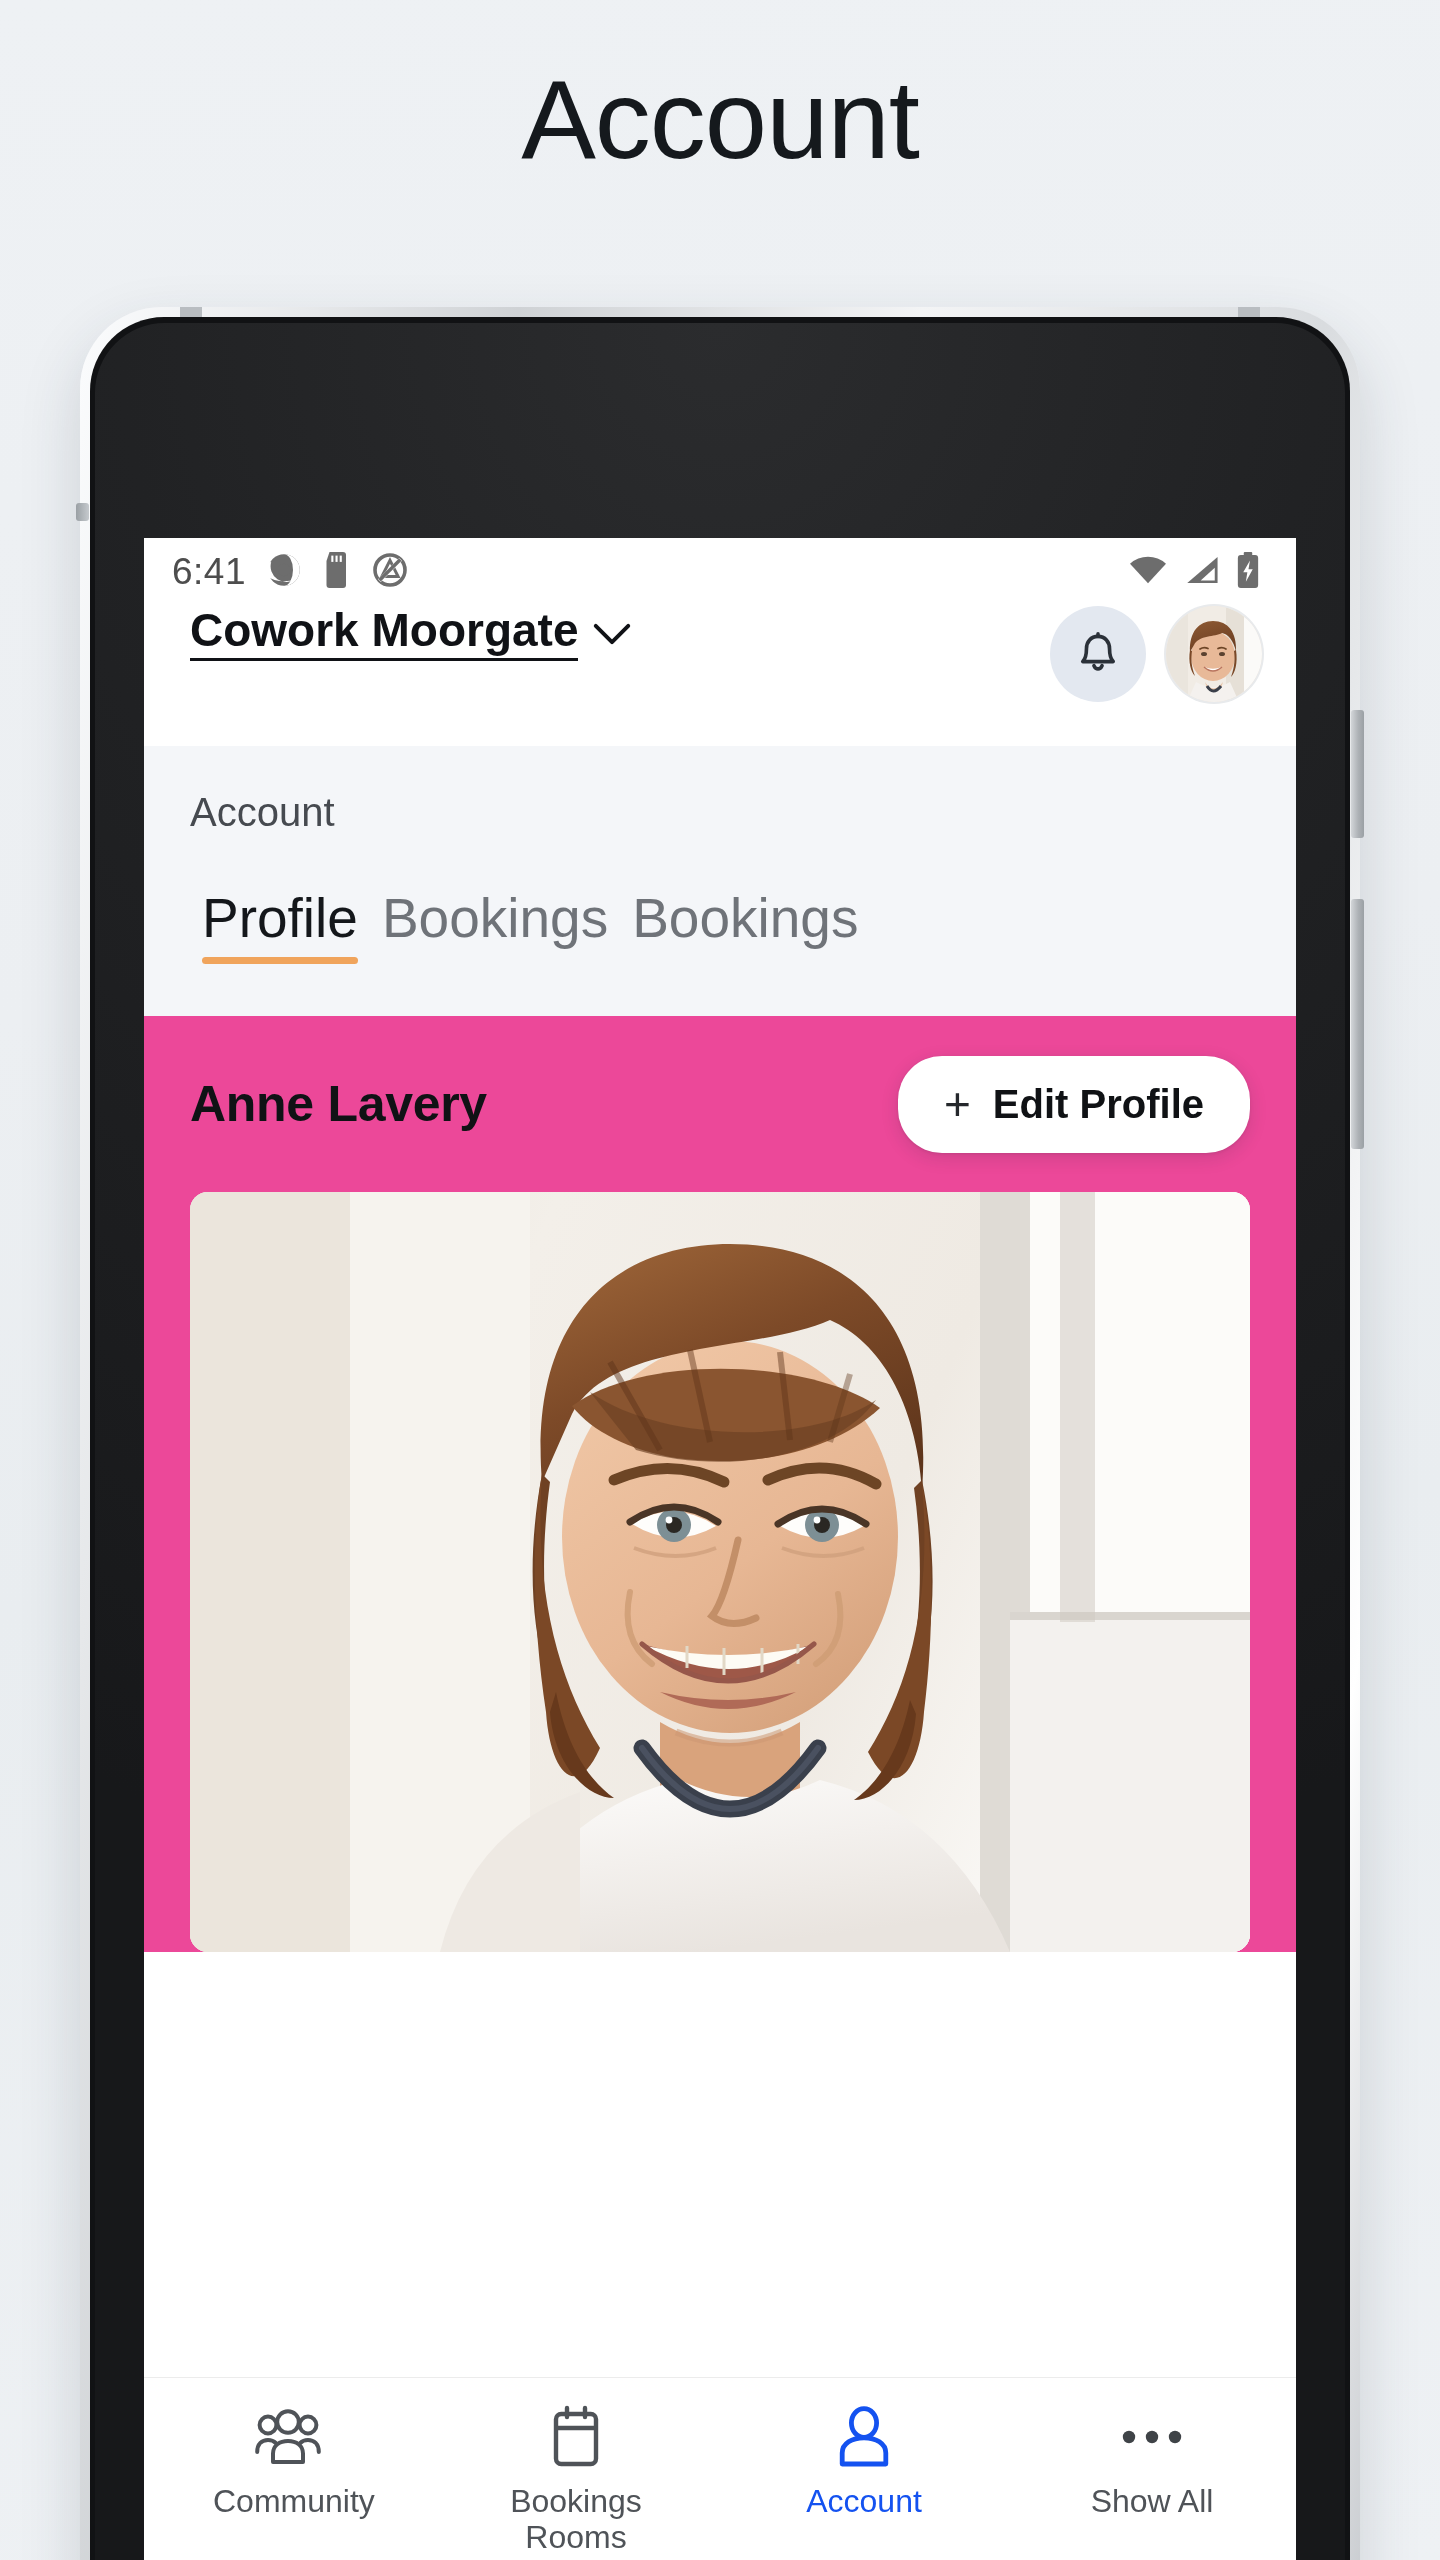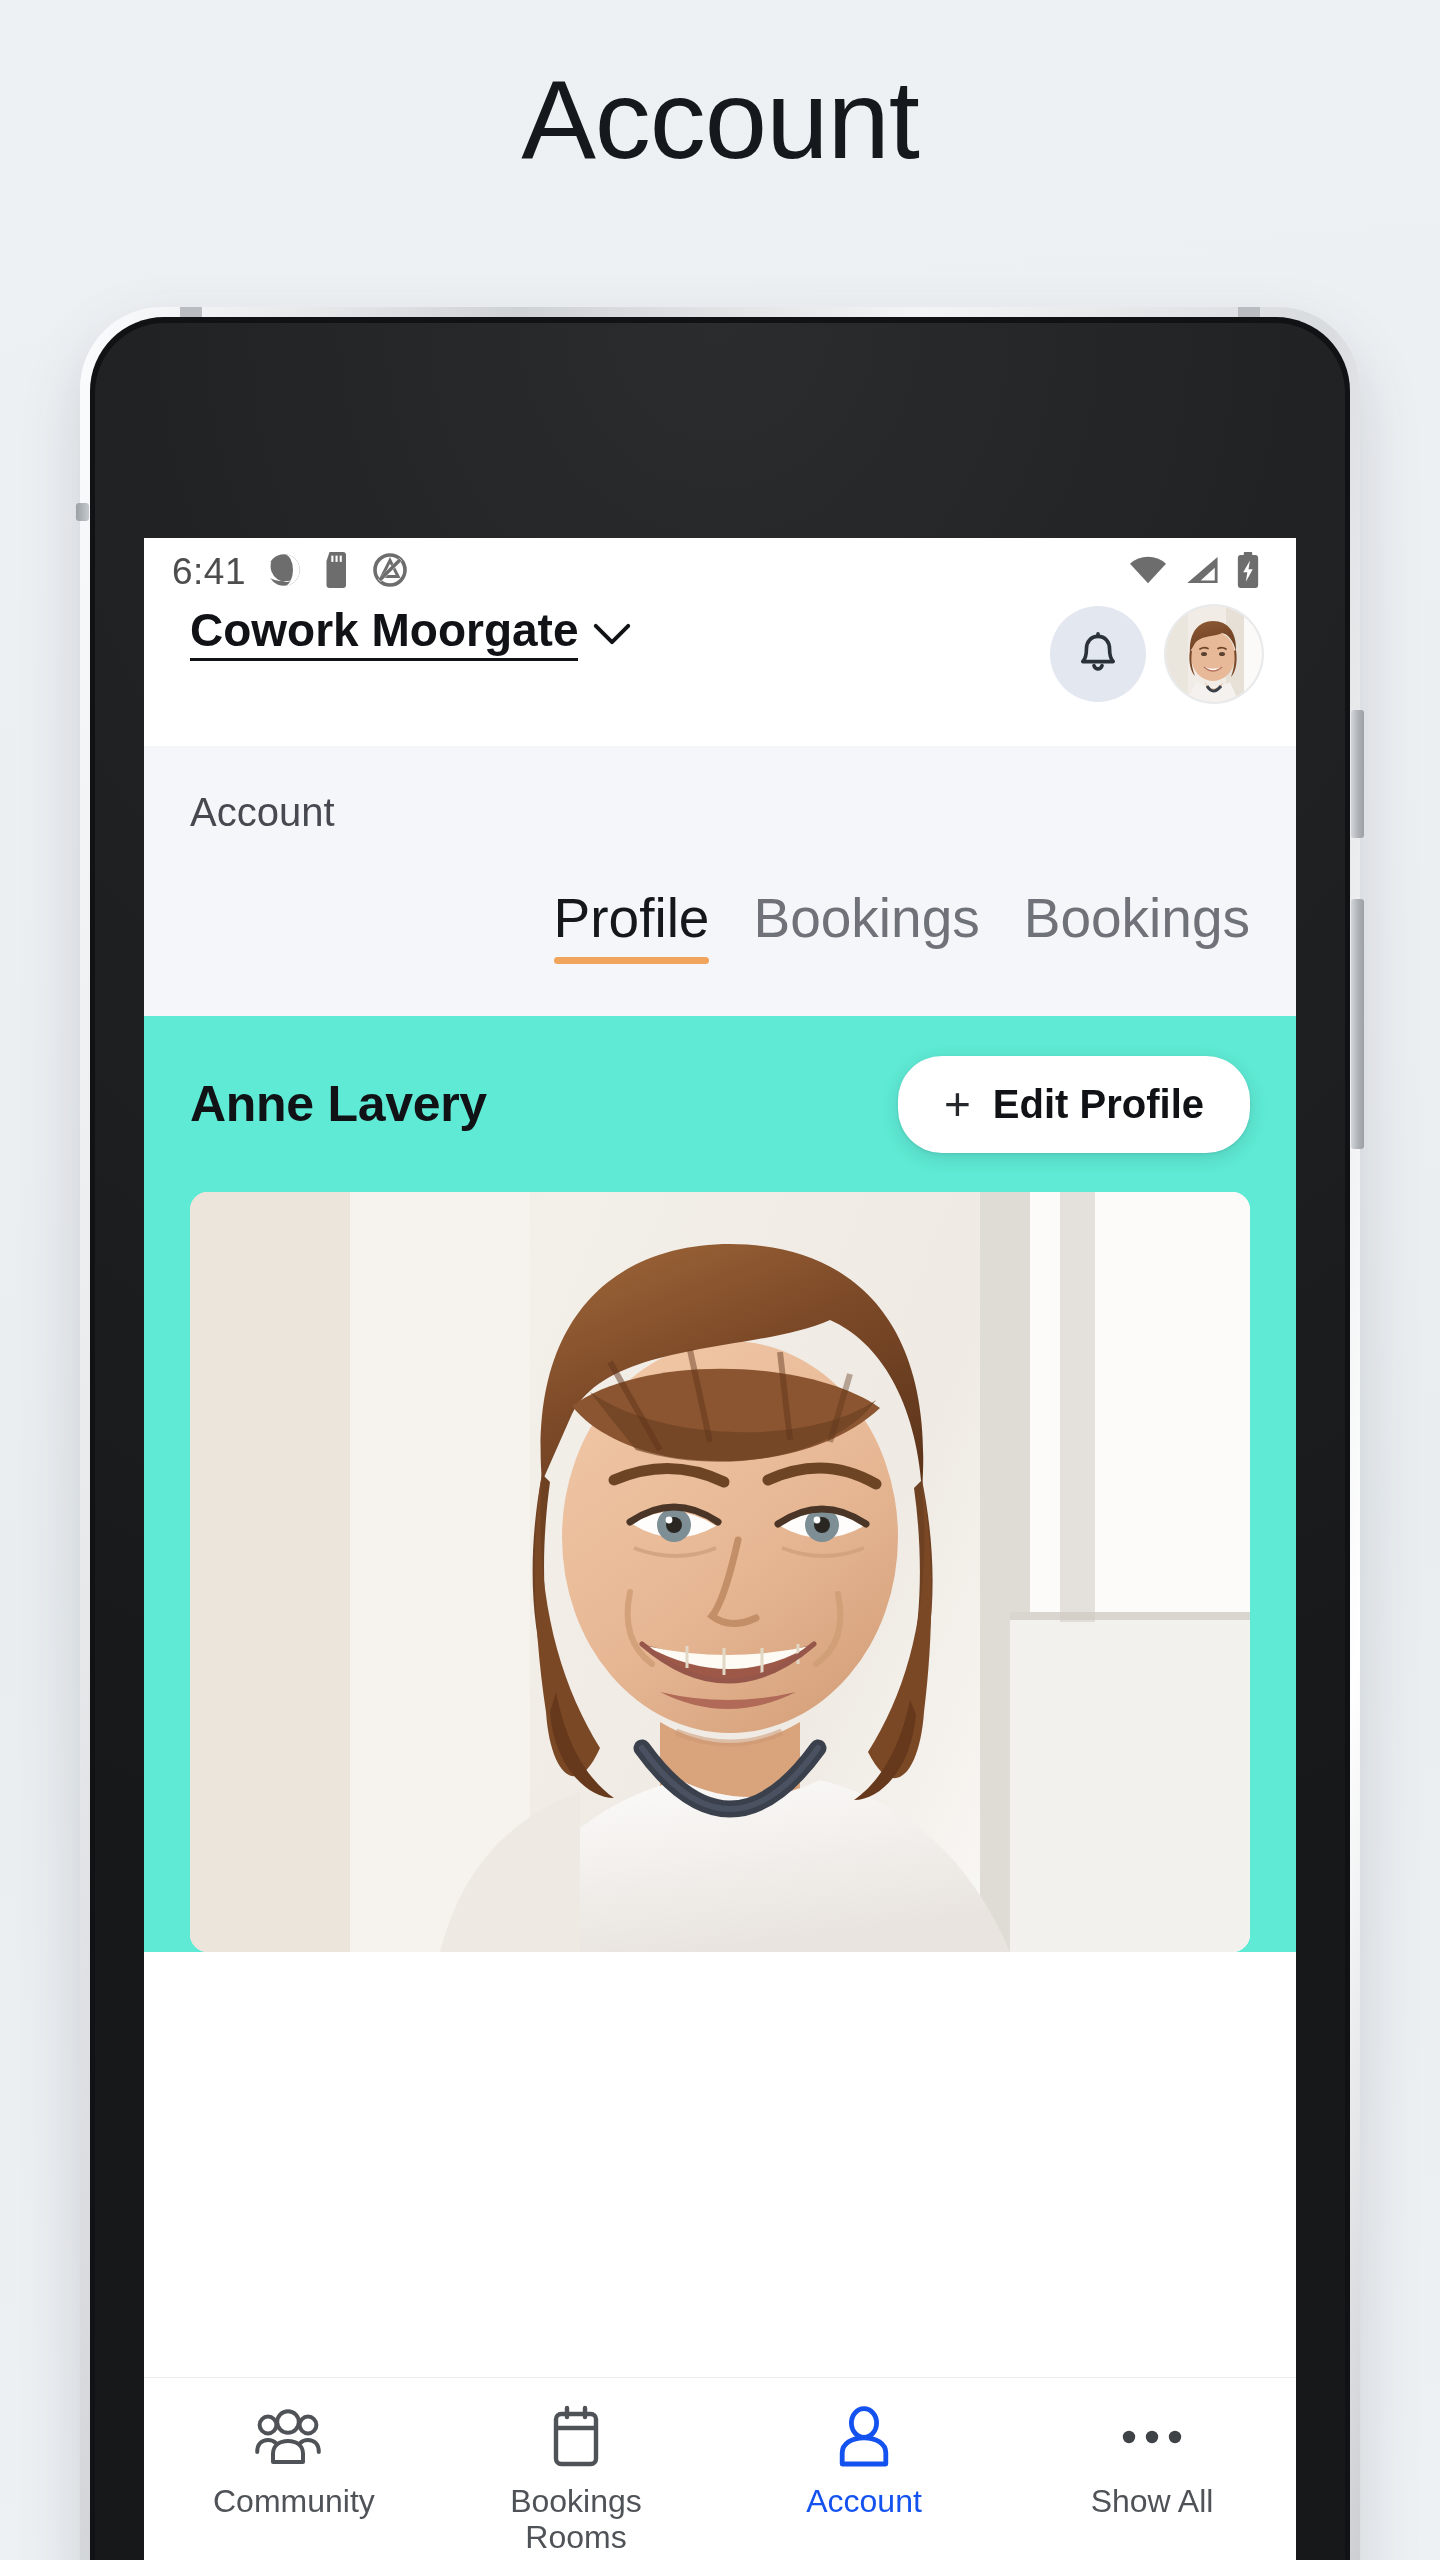--- a/index.html
+++ b/index.html
@@ -116,35 +116,34 @@
     box-shadow:0 0 0 2px #e8eaec;
     background:#efe9e2;
   }
 
   
   .tabblock{ background:#f4f6f9; padding:44px 0 0 0; }
   .section-label{
     font-size:40px; color:#464a50; padding:0 46px; font-weight:400;
   }
   .tabs{
-    display:flex; align-items:flex-end; gap:44px;
-    padding:56px 46px 0 35px;
-    justify-content:flex-end;
+    display:flex; align-items:flex-end; gap:24px;
+    padding:56px 46px 0 58px;
   }
   .tab{ padding-bottom:18px; position:relative; }
   .tab-label{ font-size:55px; line-height:1; color:#6f7379; font-weight:400; }
   .tab.active .tab-label{ color:#14171b; }
   .tab.active::after{
     content:""; position:absolute; left:0; right:0; bottom:0;
     height:7px; border-radius:4px; background:#f0a45c;
   }
   .tabblock-spacer{ height:52px; }
 
   
-  .profile{ background:#5eead4; padding:0 46px; }
+  .profile{ background:#ec4899; padding:0 46px; }
   .profile-head{
     height:176px; display:flex; align-items:center; justify-content:space-between;
   }
   .profile-name{ font-size:50px; font-weight:700; color:#101215; letter-spacing:-.3px; }
   .edit-btn{
     display:flex; align-items:center; gap:22px;
     background:#fff; border:none; border-radius:44px;
     padding:26px 46px; cursor:pointer;
     box-shadow:0 5px 18px rgba(25,35,50,.14), 0 1px 3px rgba(25,35,50,.10);
   }

